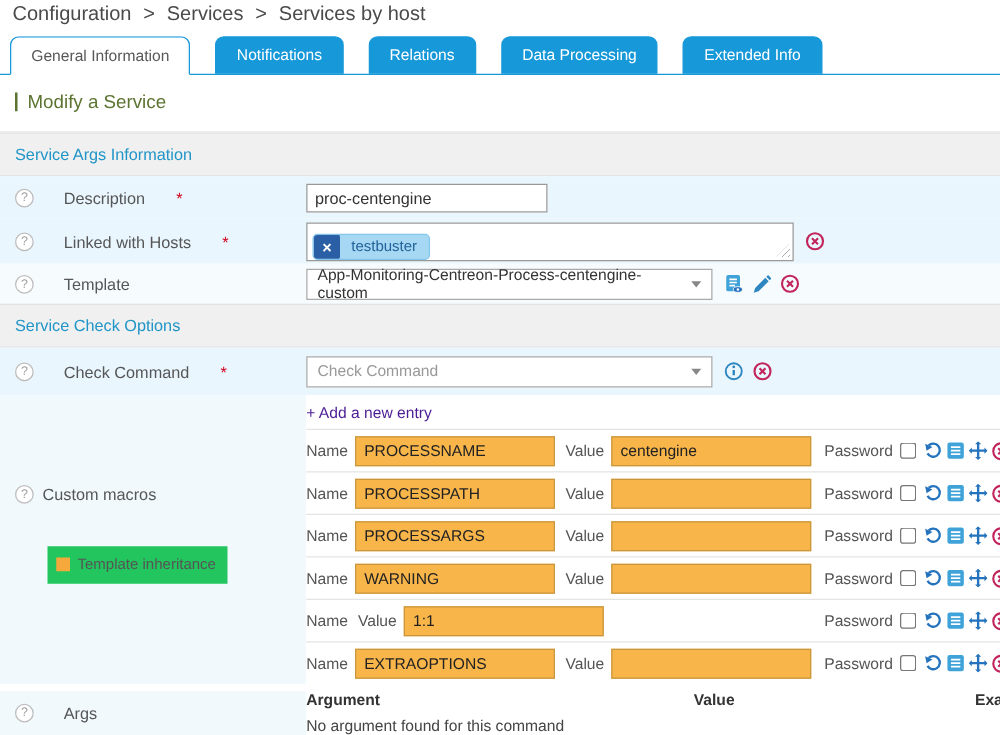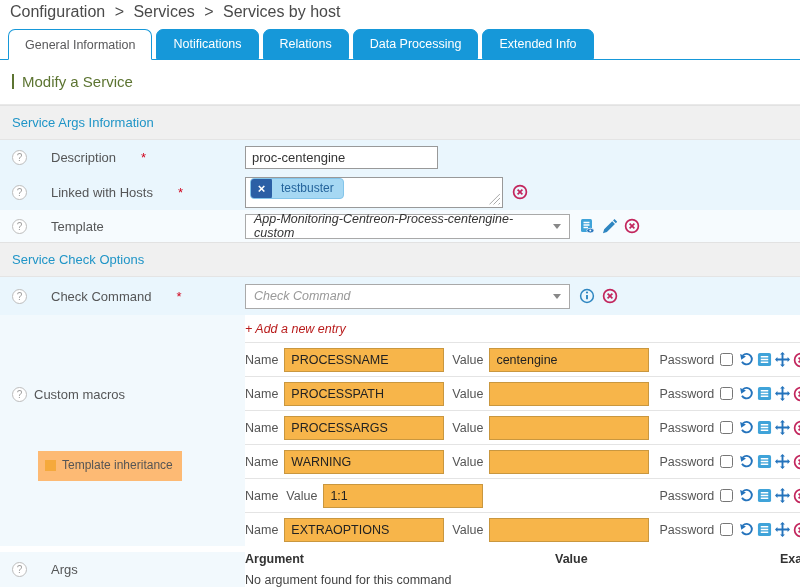--- a/index.html
+++ b/index.html
@@ -6,21 +6,21 @@
   html,body { background:#fff; }
   #app {
     width: 800px; height: 588px; position: relative; overflow: hidden;
     background: #fff; font-family: "Liberation Sans", sans-serif; color:#4a4a4a;
   }
   
   .breadcrumb { padding: 3px 0 8px 10px; font-size: 16px; color:#4a4a4a; }
   .breadcrumb .crumb { cursor: pointer; }
   .breadcrumb .sep { margin: 0 5px; color:#4a4a4a; }
   
-  .tabbar { display:flex; gap:4px; padding-left:8px; border-bottom:1px solid #1698D9; align-items:flex-end; }
+  .tabbar { display:flex; gap:20px; padding-left:8px; border-bottom:1px solid #1698D9; align-items:flex-end; }
   .tab {
     height:30px; padding:0 16px; display:flex; align-items:center;
     background:#1698D9; color:#fff; font-size:12.5px;
     border:1px solid #1698D9; border-radius:7px 7px 0 0; cursor:pointer;
   }
   .tab.active {
     background:#fff; color:#58585a; border-bottom:1px solid #fff;
     margin-bottom:-1px; height:31px; position:relative; z-index:2;
   }
   
@@ -47,22 +47,22 @@
     background:#fff;
   }
   .help-icon::before { content:"?"; }
   .row-field { display:flex; align-items:center; flex:1; }
   
   .text-input {
     width:193px; height:23px; border:1px solid #999; padding:0 6px;
     font-size:13px; color:#333; font-family:"Liberation Sans",sans-serif; background:#fff;
   }
   .hosts-box {
-    width:258px; height:31px; border:1px solid #999; background:#fff;
-    position:relative; display:flex; align-items:flex-start; padding:0 4px;
+    width:390px; height:31px; border:1px solid #999; background:#fff;
+    position:relative; display:flex; align-items:flex-end; padding:0 4px;
   }
   .tag {
     display:inline-flex; align-items:center; height:21px;
     background:#A6D8F3; border:1px solid #84C5EA; border-radius:4px;
     overflow:hidden; font-size:12px; color:#23639B;
   }
   .tag-remove {
     width:21px; height:21px; background:#2B5FA5; color:#fff;
     display:flex; align-items:center; justify-content:center;
     font-size:10px; font-weight:bold; cursor:pointer; border-radius:3px;
@@ -70,41 +70,41 @@
   .tag-remove::before { content:"\00d7"; font-size:13px; line-height:1; }
   .tag-text { padding:0 9px; }
   .resize-grip {
     position:absolute; right:2px; bottom:2px; width:11px; height:11px;
     background: repeating-linear-gradient(135deg, #aaa 0 1px, transparent 1px 3.4px);
     clip-path: polygon(100% 0, 100% 100%, 0 100%); cursor: se-resize;
   }
   .select-box {
     width:325px; height:25px; border:1px solid #a9a9a9; background:#fff;
     display:flex; align-items:center; justify-content:space-between;
-    padding:0 8px; font-size:12.5px; color:#333; cursor:pointer;font-style:italic;
+    padding:0 8px; font-size:12.5px; color:#333; cursor:pointer;
   }
   .select-box .caret {
     width:0; height:0; border-left:4px solid transparent; border-right:4px solid transparent;
     border-top:5px solid #888; margin-left:8px; flex:0 0 auto;
   }
   .select-box.placeholder { color:#999; }
   .icon-btn { display:inline-flex; align-items:center; justify-content:center; cursor:pointer; }
   .icon-gap { margin-left:9px; display:flex; align-items:center; gap:7px; }
   
   .macros-row { align-items:stretch; }
   .macros-row .row-label { align-items:flex-start; padding-top:72px; background:#F2F9FD; flex-direction:column; }
   .macro-label-line { display:flex; align-items:center; gap:7px; }
-  .legend-box { margin:25px 0 0 26px; background:#fdba74; padding:6px 9px 7px 7px; font-size:12px; color:#555; }
+  .legend-box { margin:10px 0 0 26px; background:#22c55e; padding:6px 9px 7px 7px; font-size:12px; color:#555; }
   .legend-line { display:flex; align-items:center; gap:6px; line-height:17px; }
   .legend-swatch { width:11px; height:11px; display:inline-block; }
   .swatch-template { background:#F5A93C; }
   .swatch-command  { background:#8FE390; }
   .macros-main { flex:1; background:#fff; padding-right:30px; }
   .add-entry-line { height:27px; display:flex; align-items:center; }
-  .add-entry-link { color:#b91c1c; font-size:12.5px; cursor:pointer; text-decoration:none;font-style:italic; }
+  .add-entry-link { color:#4c1d95; font-size:12.5px; cursor:pointer; text-decoration:none; }
   .macro-rows { width:100%; }
   .macro-row {
     display:flex; align-items:center; height:34px; gap:6px;
     border-top:1px solid #e4e4e4; font-size:12.5px; color:#555;
   }
   .macro-input {
     height:24px; width:160px; border:1px solid #C9973F; background:#F7B54A;
     padding:0 6px; font-size:12.5px; color:#222; font-family:"Liberation Sans",sans-serif;
   }
   .macro-input.value-input { margin-right:4px; }

